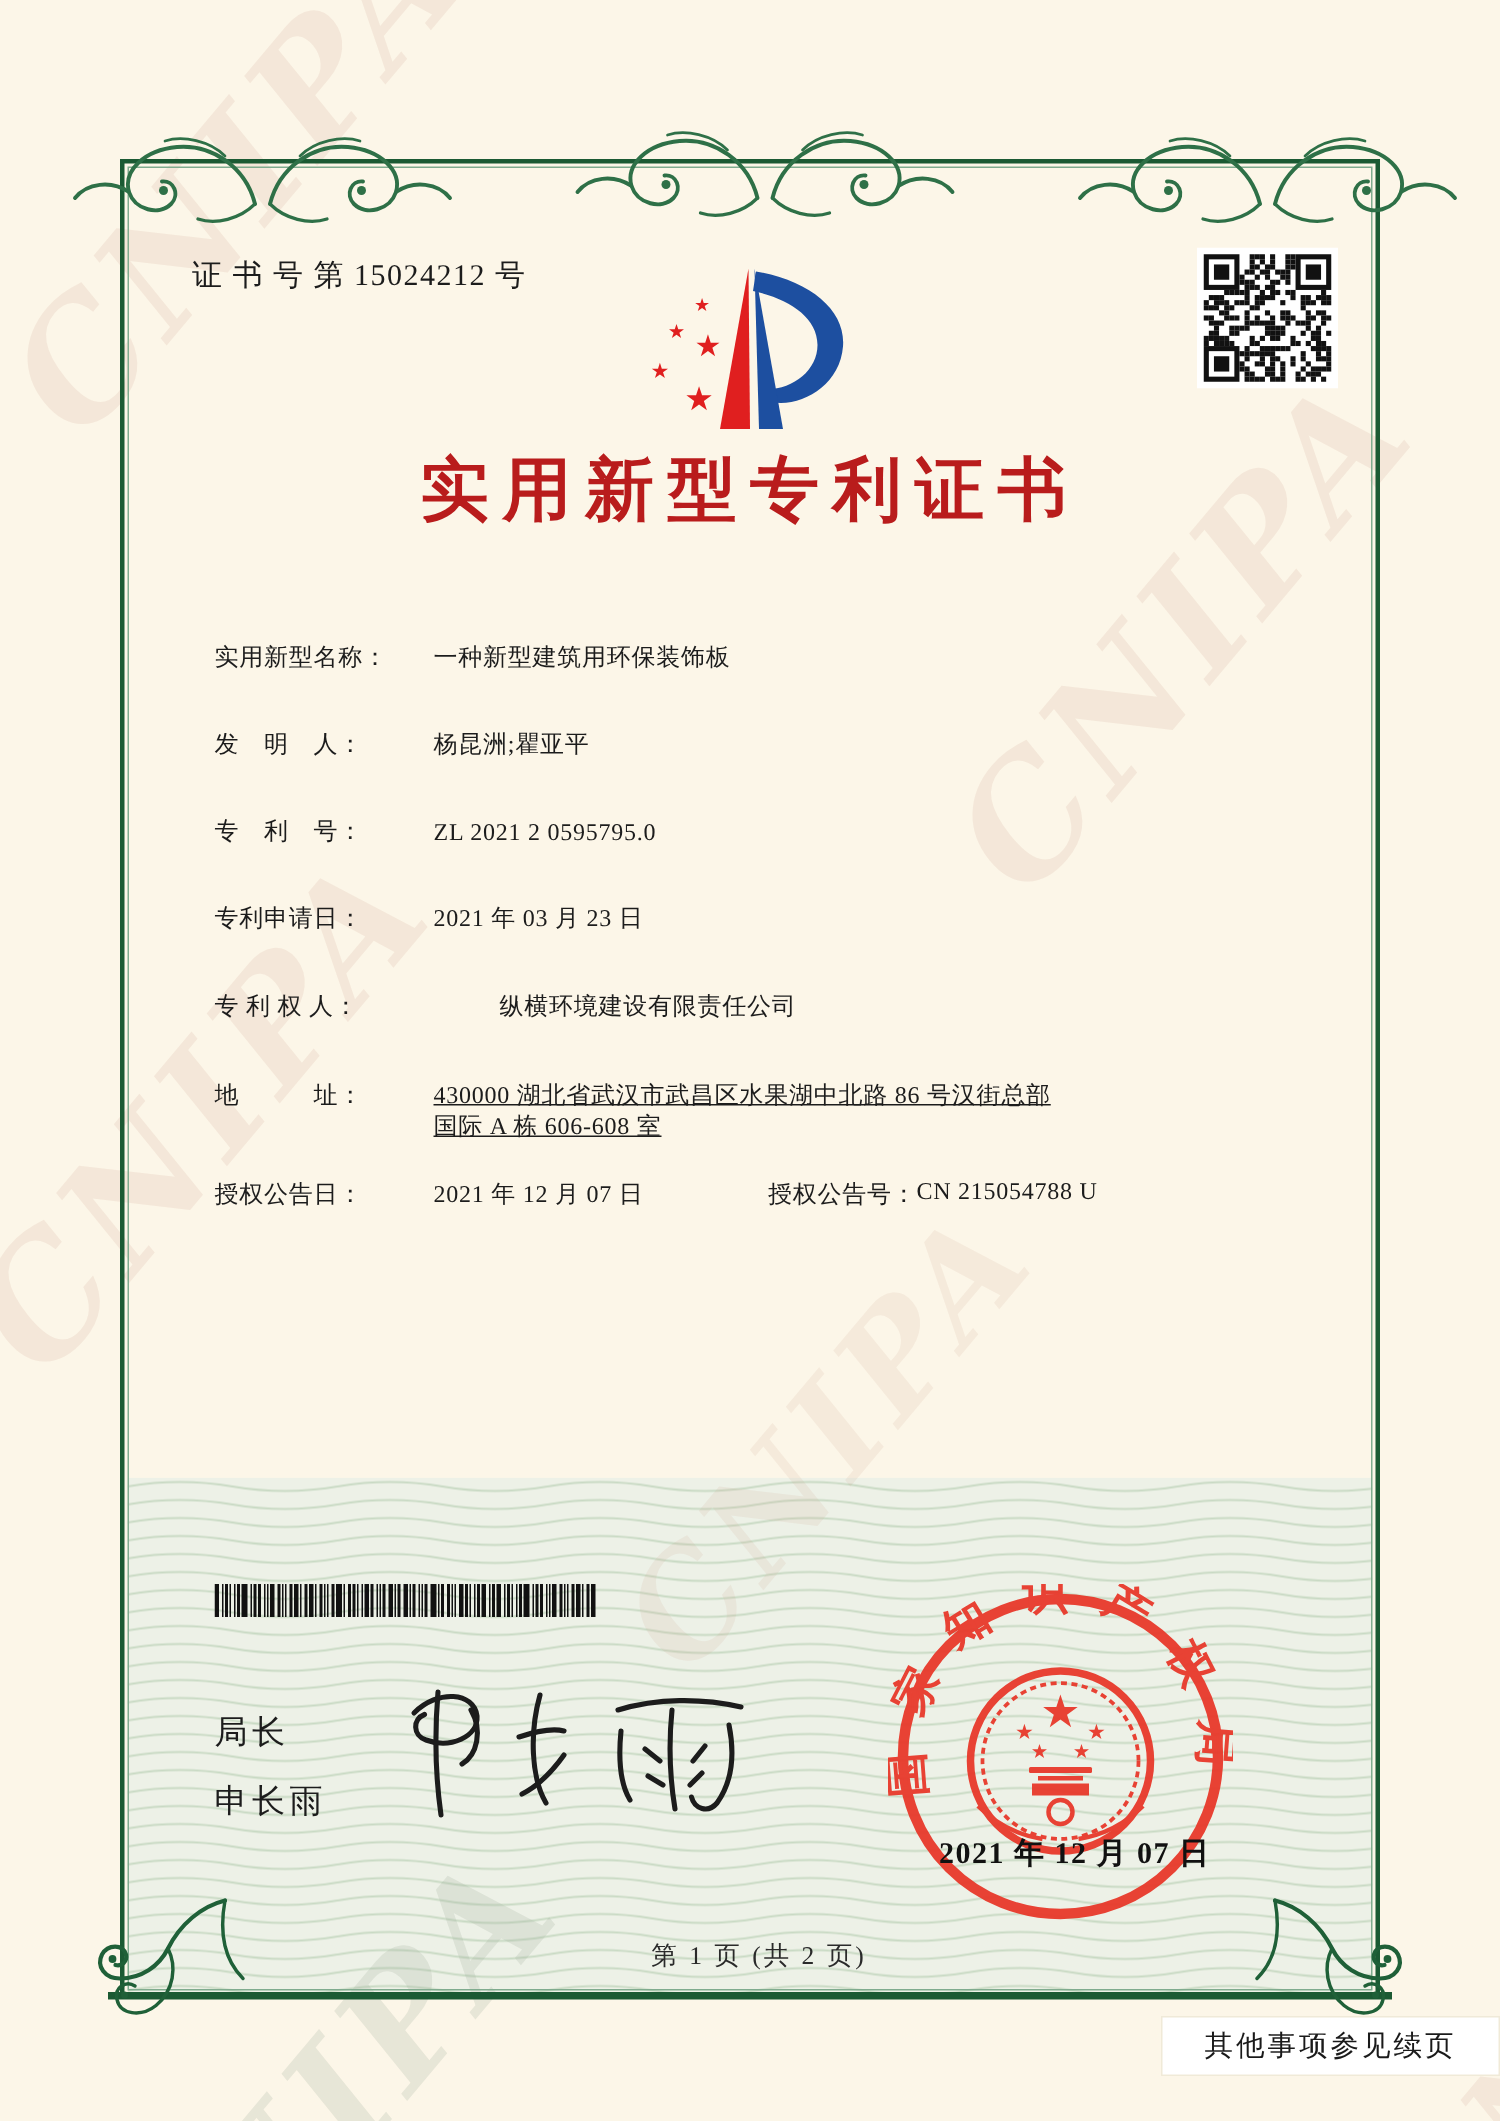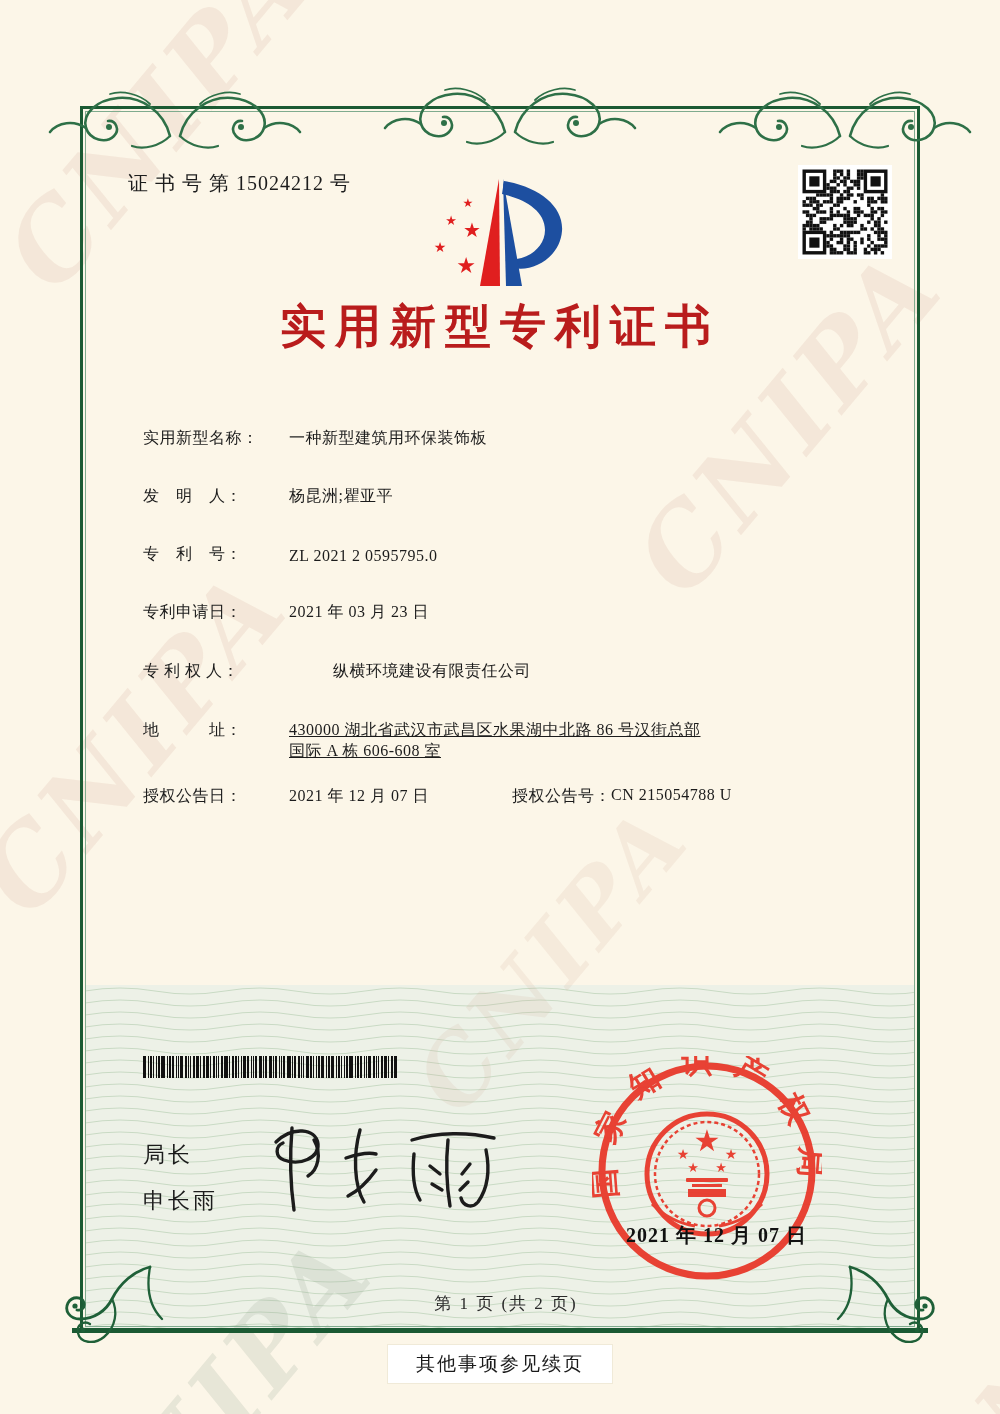--- a/index.html
+++ b/index.html
@@ -40,21 +40,21 @@
   .flabel{width:146px;flex:none;white-space:nowrap;}
   .fvalue{white-space:nowrap;}
   .fvalue .vline{display:block;text-decoration:underline;}
   .paras{left:121px;top:834px;width:760px;z-index:3;font-size:21px;line-height:37px;
     text-align:justify;color:#151515;}
   .paras p{margin:0;text-indent:2em;}
   .sig-title{left:143px;top:1140px;font-size:22px;letter-spacing:3px;z-index:3;}
   .sig-name{left:143px;top:1186px;font-size:22px;letter-spacing:3px;z-index:3;}
   .seal-date{left:626px;top:1222px;font-size:20px;font-weight:bold;letter-spacing:1px;z-index:6;color:#111;}
   .pageinfo{left:0;right:0;top:1292px;text-align:center;font-size:17px;letter-spacing:2px;z-index:3;color:#2a2a2a;margin-left:12px;}
-  .contwrap{left:0;right:0;top:1344px;text-align:center;z-index:3;}
+  .contwrap{left:0;right:0;top:1344px;text-align:right;z-index:3;}
   .contbox{display:inline-block;background:#ffffff;border:1px solid #f0ead8;
     padding:6px 28px;font-size:19px;letter-spacing:2px;color:#1a1a1a;}
   svg{display:block;}
 </style>
 </head>
 <body>
 
 <span class="wm" style="left:-45px;top:55px;">CNIPA</span>
 <span class="wm" style="left:585px;top:360px;">CNIPA</span>
 <span class="wm" style="left:-70px;top:680px;">CNIPA</span>

